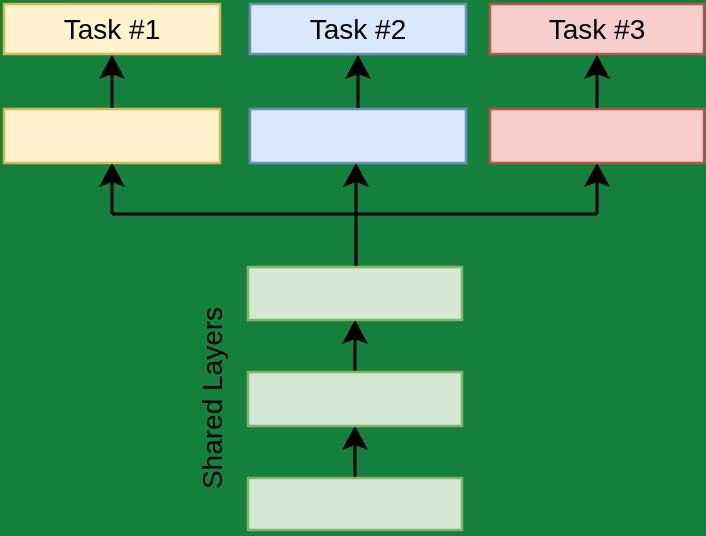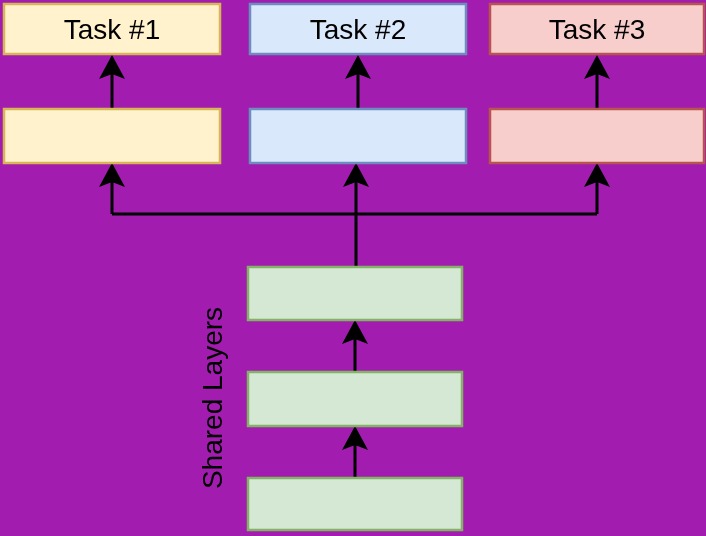--- a/index.html
+++ b/index.html
@@ -4,21 +4,21 @@
 <style>
   html, body {
     margin: 0;
     padding: 0;
     background: #ffffff;
   }
   .stage {
     position: relative;
     width: 706px;
     height: 536px;
-    background: #a21caf;
+    background: #15803d;
     overflow: hidden;
   }
   svg {
     display: block;
   }
   text {
     font-family: "Liberation Sans", sans-serif;
     font-size: 28px;
     fill: #000000;
   }

